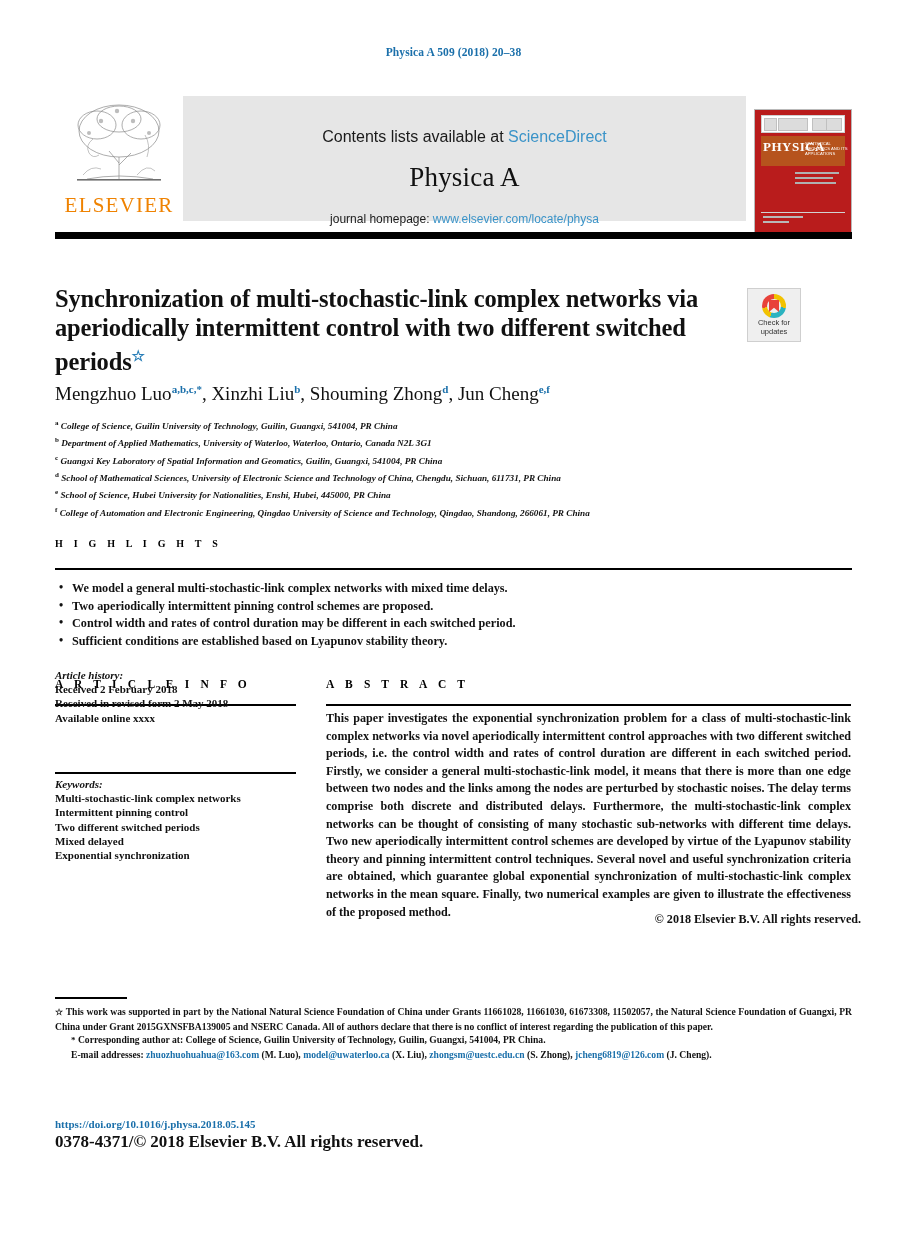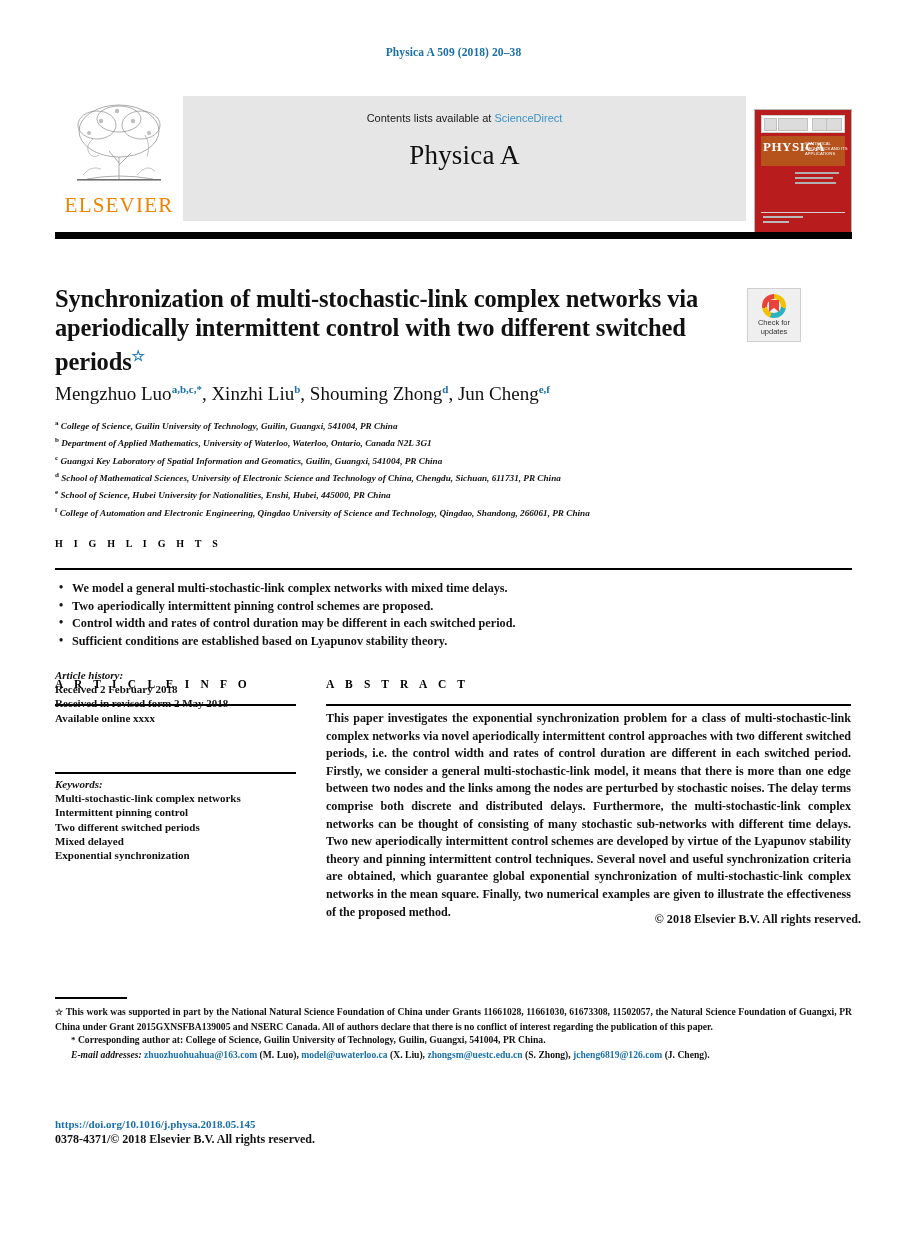--- a/index.html
+++ b/index.html
@@ -51,23 +51,23 @@
   .masthead-center {
     position: absolute;
     left: 128px;
     top: 3px;
     width: 563px;
     height: 125px;
     background: #e6e6e6;
     text-align: center;
   }
   .contents-line {
-    margin-top: 16px;
+    margin-top: 32px;
     font-family: "Liberation Sans", sans-serif;
-    font-size: 11px;
+    font-size: 16px;
     color: #1a1a1a;
   }
   .contents-line .sd-link {
     color: #3a93c8;
   }
   .journal-title {
     margin-top: 16px;
     font-family: "Liberation Serif", serif;
     font-size: 27px;
     color: #111111;
@@ -386,21 +386,21 @@
     font-family: "Liberation Serif", serif;
     font-weight: bold;
     font-size: 9.6px;
     line-height: 13.6px;
     color: #111111;
     text-align: justify;
   }
   .footnotes p { margin: 0 0 0 0; }
   .fn-mark-star { color: #111; font-size: 9px; }
   .fn-indent { text-indent: 16px; }
-  .email-label { font-style: italic; }
+  .email-label { }
   a.mail, .mail {
     color: #1a6faa;
     text-decoration: none;
   }
 
   
   .doi {
     position: absolute;
     left: 55px;
     top: 1118px;
@@ -408,21 +408,21 @@
     font-weight: bold;
     font-size: 11px;
     color: #1a6faa;
   }
   .issn {
     position: absolute;
     left: 55px;
     top: 1132px;
     font-family: "Liberation Serif", serif;
     font-weight: bold;
-    font-size: 12px;
+    font-size: 17px;
     color: #111111;
   }
 </style>
 </head>
 <body>
 
 <div class="page">
 
   <div class="running-head">Physica A 509 (2018) 20–38</div>
 
@@ -454,20 +454,23 @@
         </g>
       </svg>
       <div class="els-word">ELSEVIER</div>
     </div>
 
     <div class="masthead-center">
       <div class="contents-line">
         <span>Contents lists available at </span><span class="sd-link">ScienceDirect</span>
       </div>
       <div class="journal-title">Physica A</div>
+      <div class="homepage-line">
+        <span>journal homepage: </span><span class="hp-link">www.elsevier.com/locate/physa</span>
+      </div>
     </div>
 
     <div class="masthead-cover">
       <div class="cov-topbar">
         <div class="cb" style="left:2px"></div>
         <div class="cb" style="left:16px;width:28px"></div>
         <div class="cb" style="left:50px;width:18px"></div>
         <div class="cb" style="right:2px;width:14px"></div>
       </div>
       <div class="cov-band"></div>

